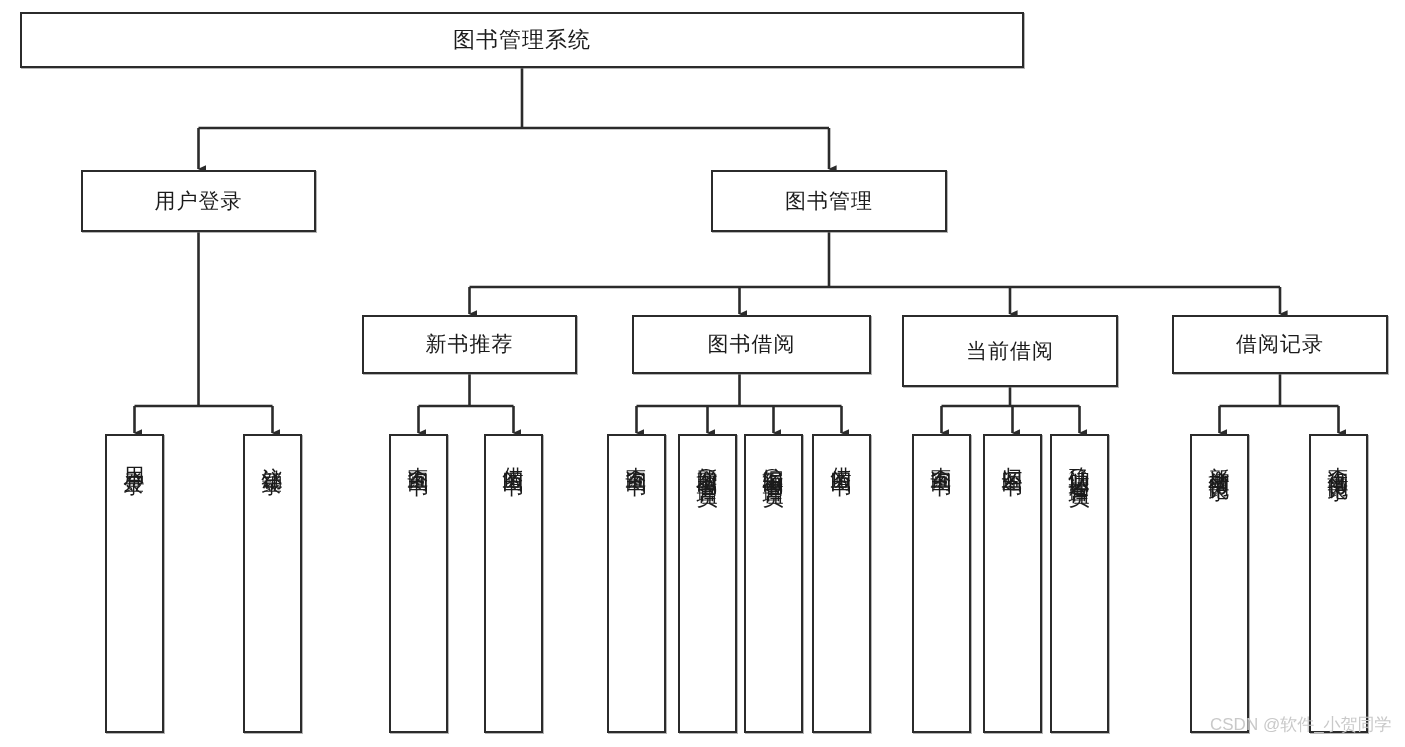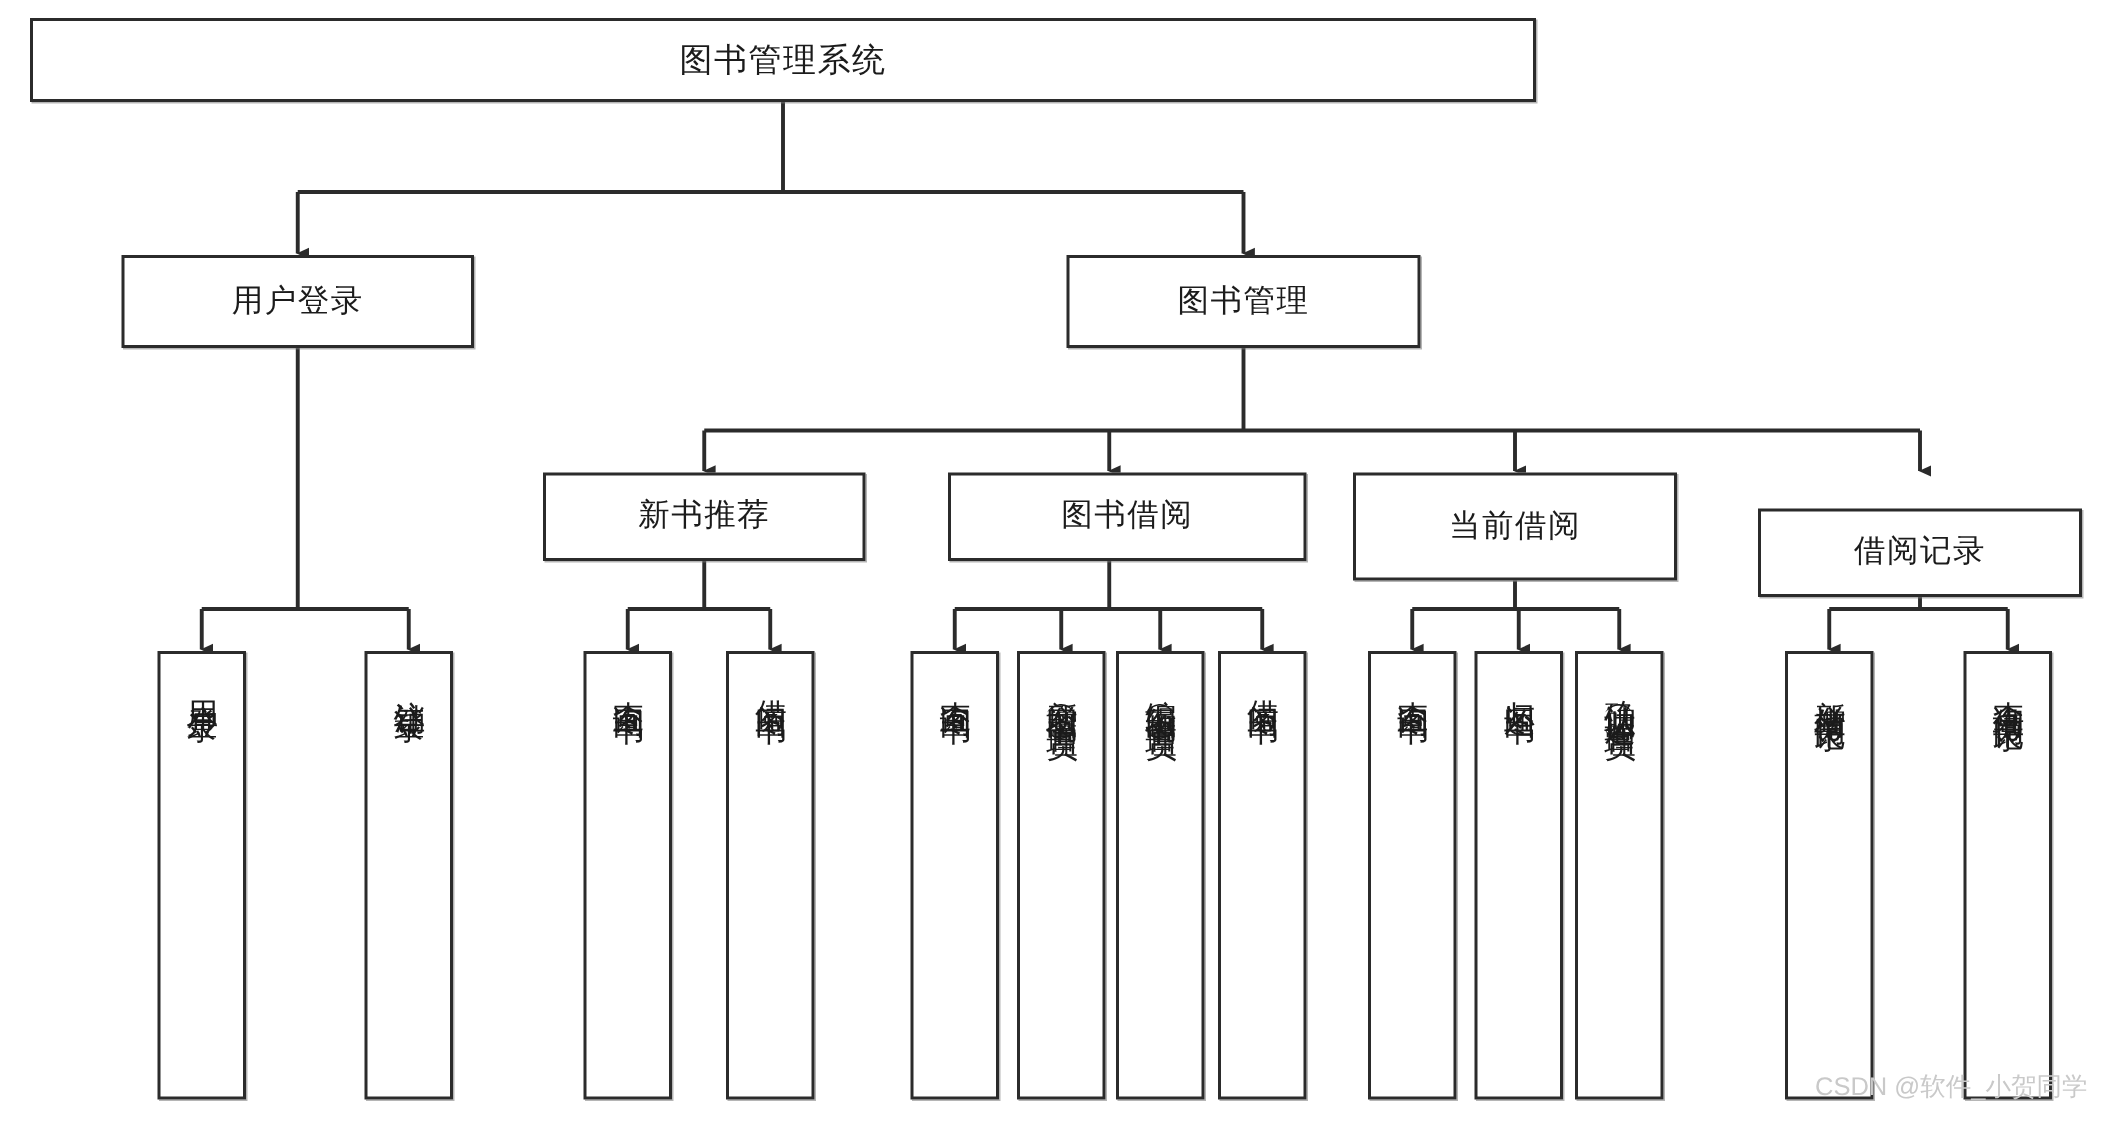--- a/index.html
+++ b/index.html
@@ -135,21 +135,21 @@
   <div id="level3-layer">
       <div class="node horizontal" style="left: 362px; top: 315px; width: 215px; height: 59px;">
         <span class="label">新书推荐</span>
       </div>
       <div class="node horizontal" style="left: 632px; top: 315px; width: 239px; height: 59px;">
         <span class="label">图书借阅</span>
       </div>
       <div class="node horizontal" style="left: 902px; top: 315px; width: 216px; height: 72px;">
         <span class="label">当前借阅</span>
       </div>
-      <div class="node horizontal" style="left: 1172px; top: 315px; width: 216px; height: 59px; margin-top: 24px;">
+      <div class="node horizontal" style="left: 1172px; top: 315px; width: 216px; height: 59px;">
         <span class="label">借阅记录</span>
       </div>
     </div>
   <div id="leaf-layer">
       <div class="node vertical" style="left: 105px; top: 434px; width: 59px; height: 299px;">
         <span class="label">用户登录</span>
       </div>
       <div class="node vertical" style="left: 243px; top: 434px; width: 59px; height: 299px;">
         <span class="label">注销登录</span>
       </div>

